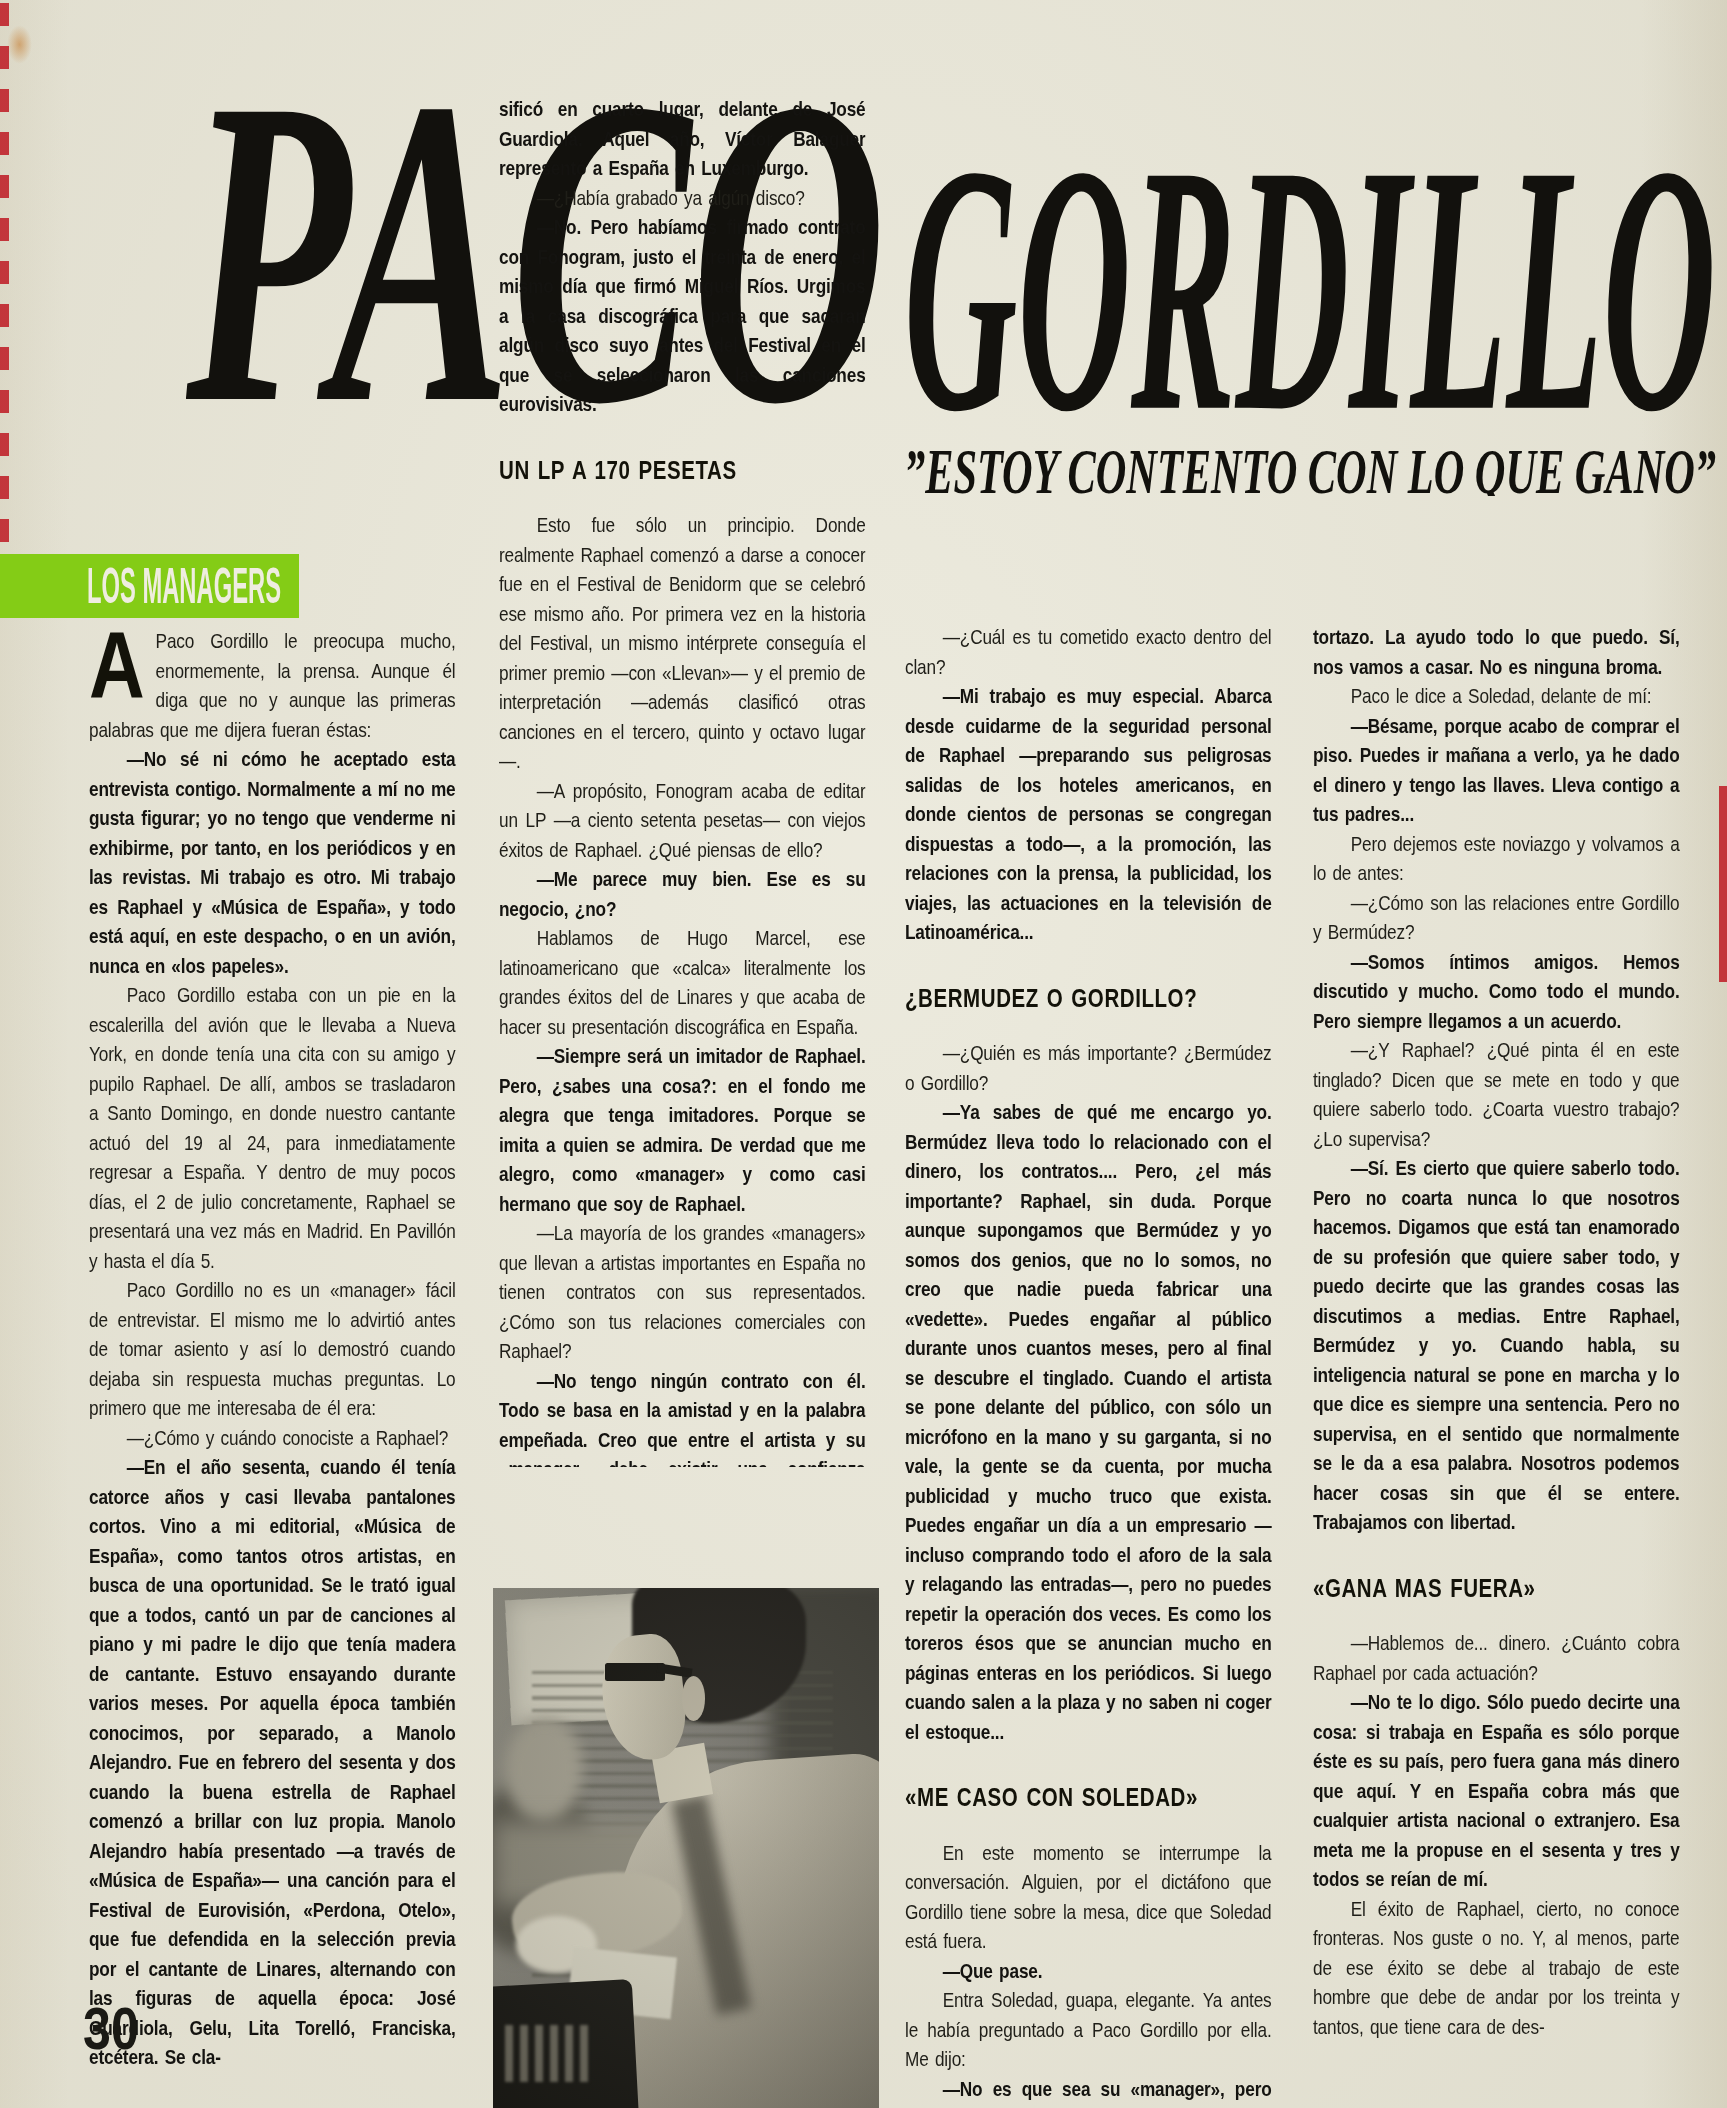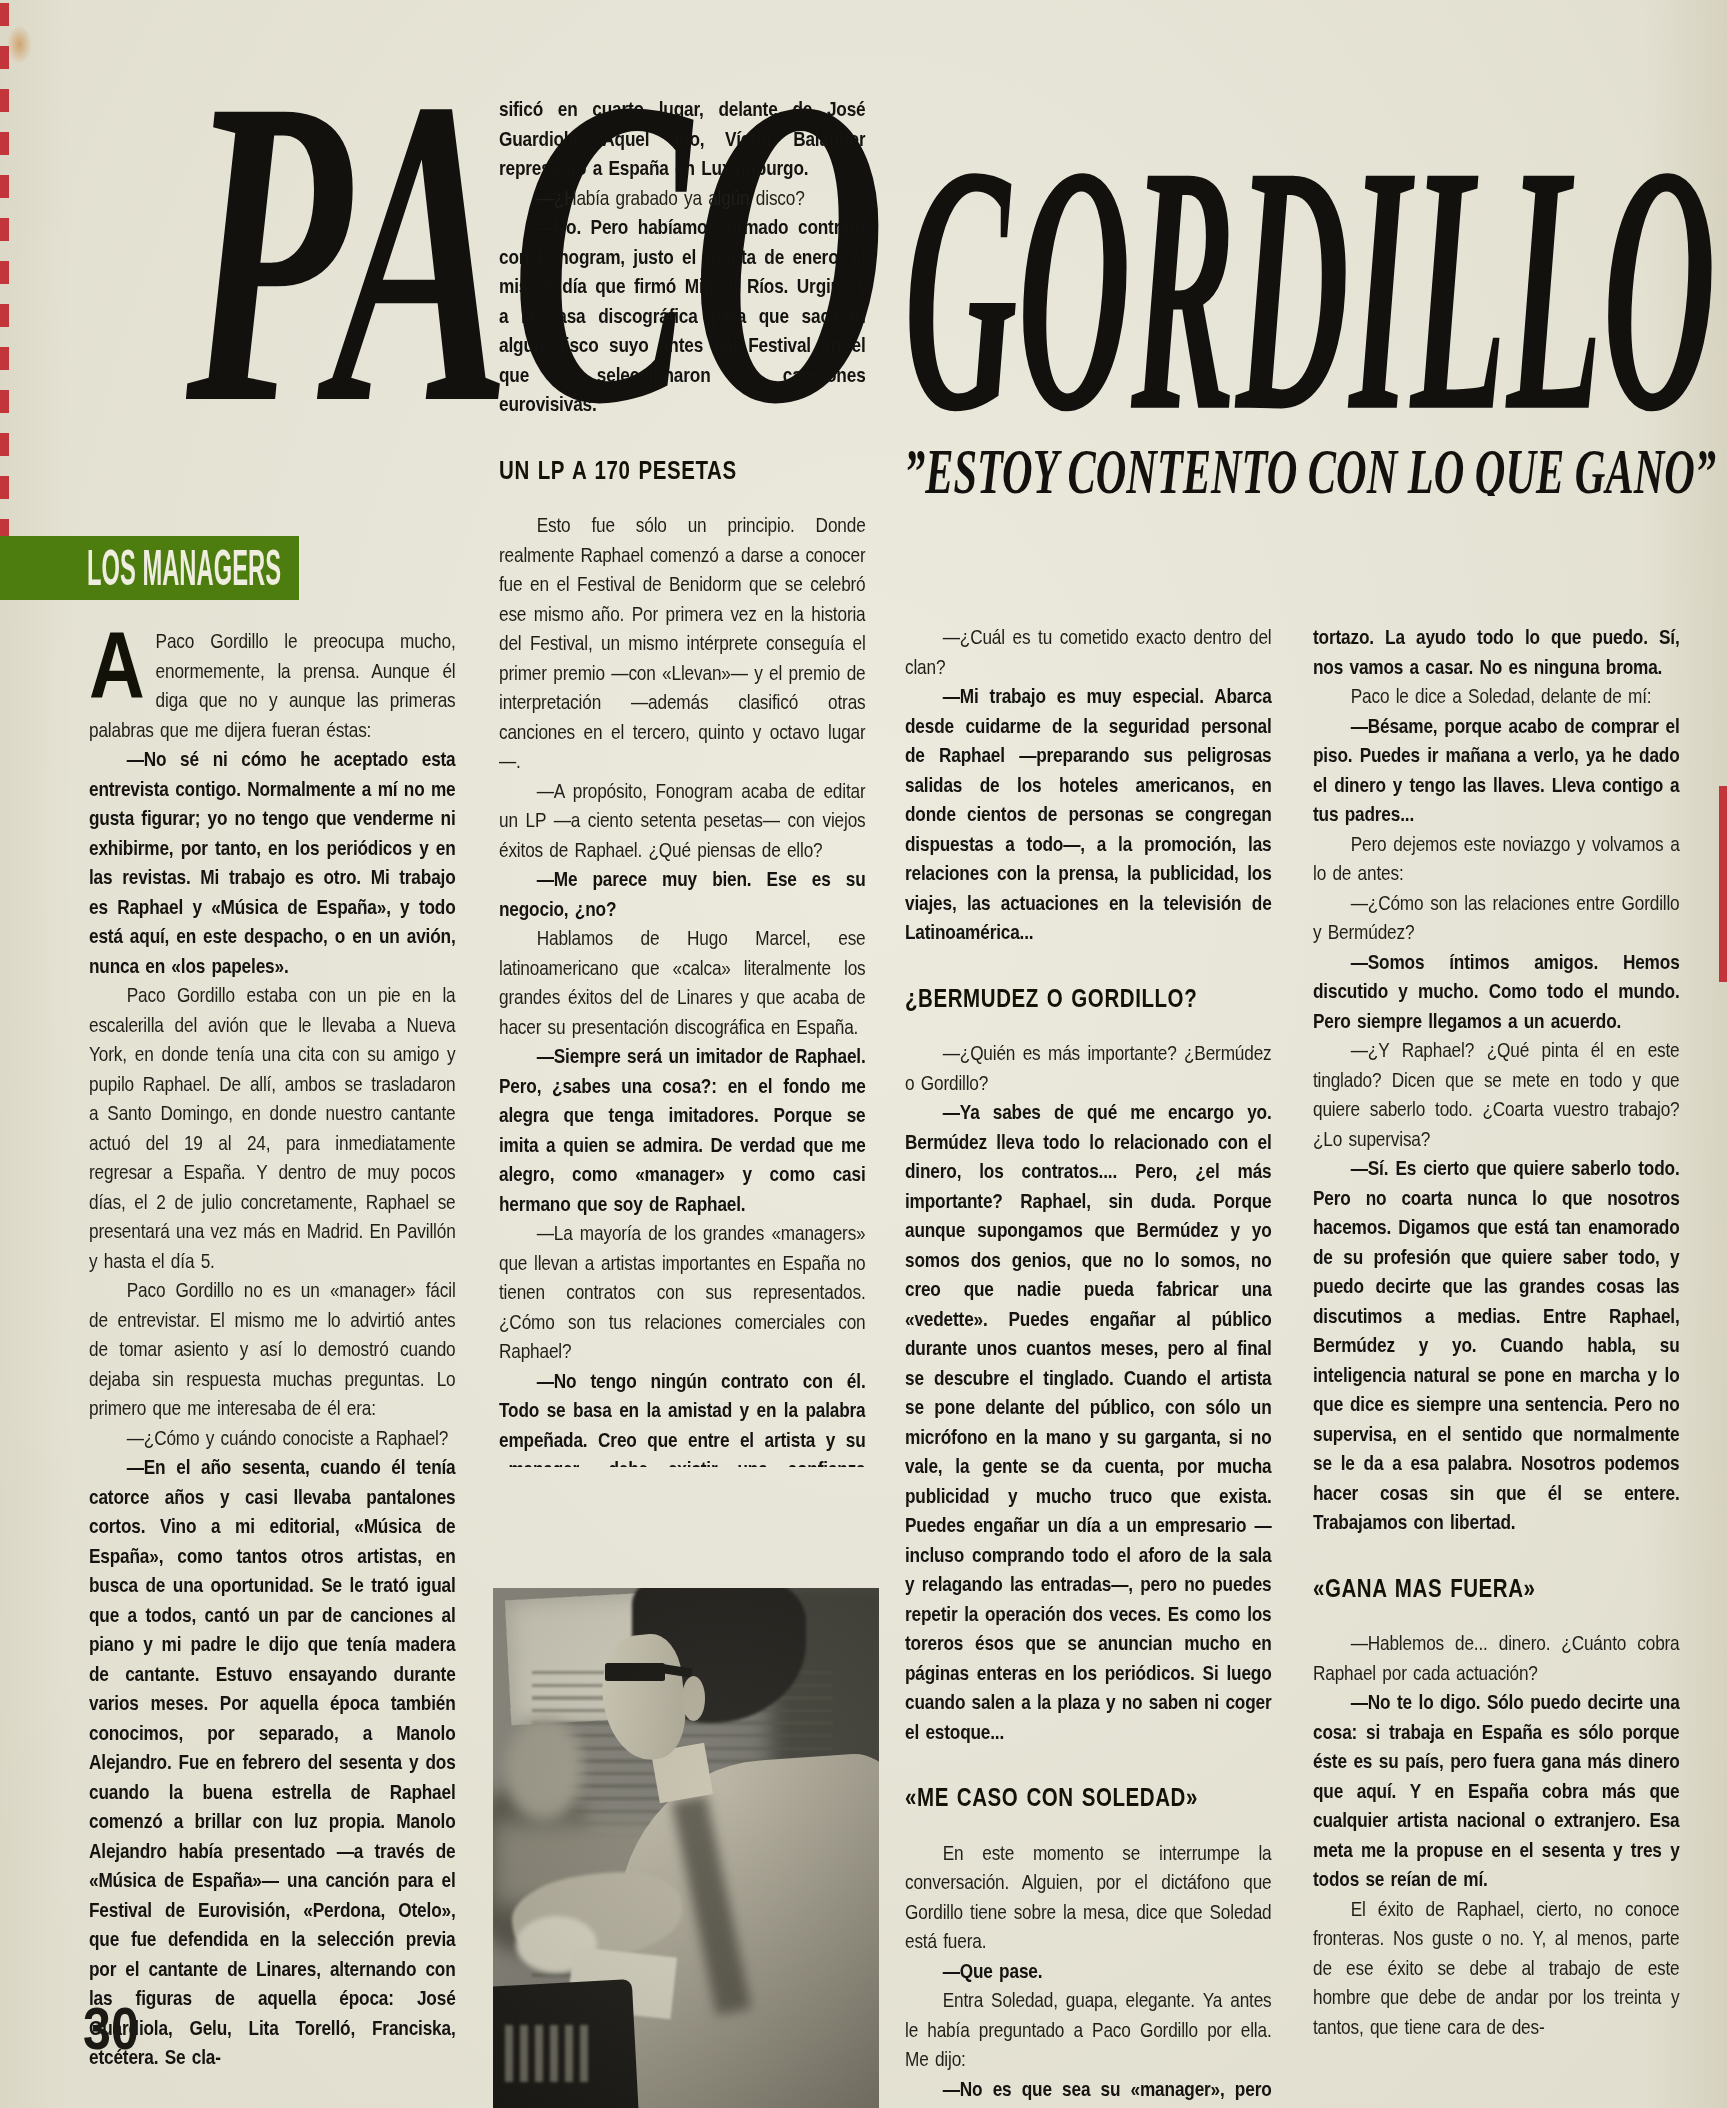--- a/index.html
+++ b/index.html
@@ -15,21 +15,21 @@
   .edge-red-right{position:absolute;left:1719px;top:786px;width:9.3px;height:196px;background:#bf1f28;opacity:.88;}
 
   
   .headline{position:absolute;font-style:italic;}
   .headline svg{display:block;width:100%;height:100%;}
   svg text{fill:#12110d;}
   .hl-serif{font-family:"Liberation Serif","DejaVu Serif",serif;font-weight:bold;}
   .hl-sans{font-family:"Liberation Sans",sans-serif;font-weight:bold;}
 
   
-  .section-bar{position:absolute;left:0;top:536px;width:299px;height:64px;background:#4d7c0f;}
+  .section-bar{position:absolute;left:0;top:554px;width:299px;height:64px;background:#84cc16;}
   .section-bar svg{position:absolute;left:87px;top:12.6px;width:194px;height:39px;}
   .section-bar svg text{fill:#efede0;}
 
   
   .col{position:absolute;width:447px;transform:scaleX(0.82);transform-origin:0 0;}
   .col p{margin:0;font-size:21px;line-height:29.5px;text-align:justify;text-indent:46px;
          word-spacing:2.1px;letter-spacing:-0.2px;color:#1f1e18;}
   .col p.bold{font-weight:bold;color:#141310;}
   .col p.noindent{text-indent:0;}
   .col p.subhead{font-weight:bold;text-indent:0;text-align:left;font-size:25px;

